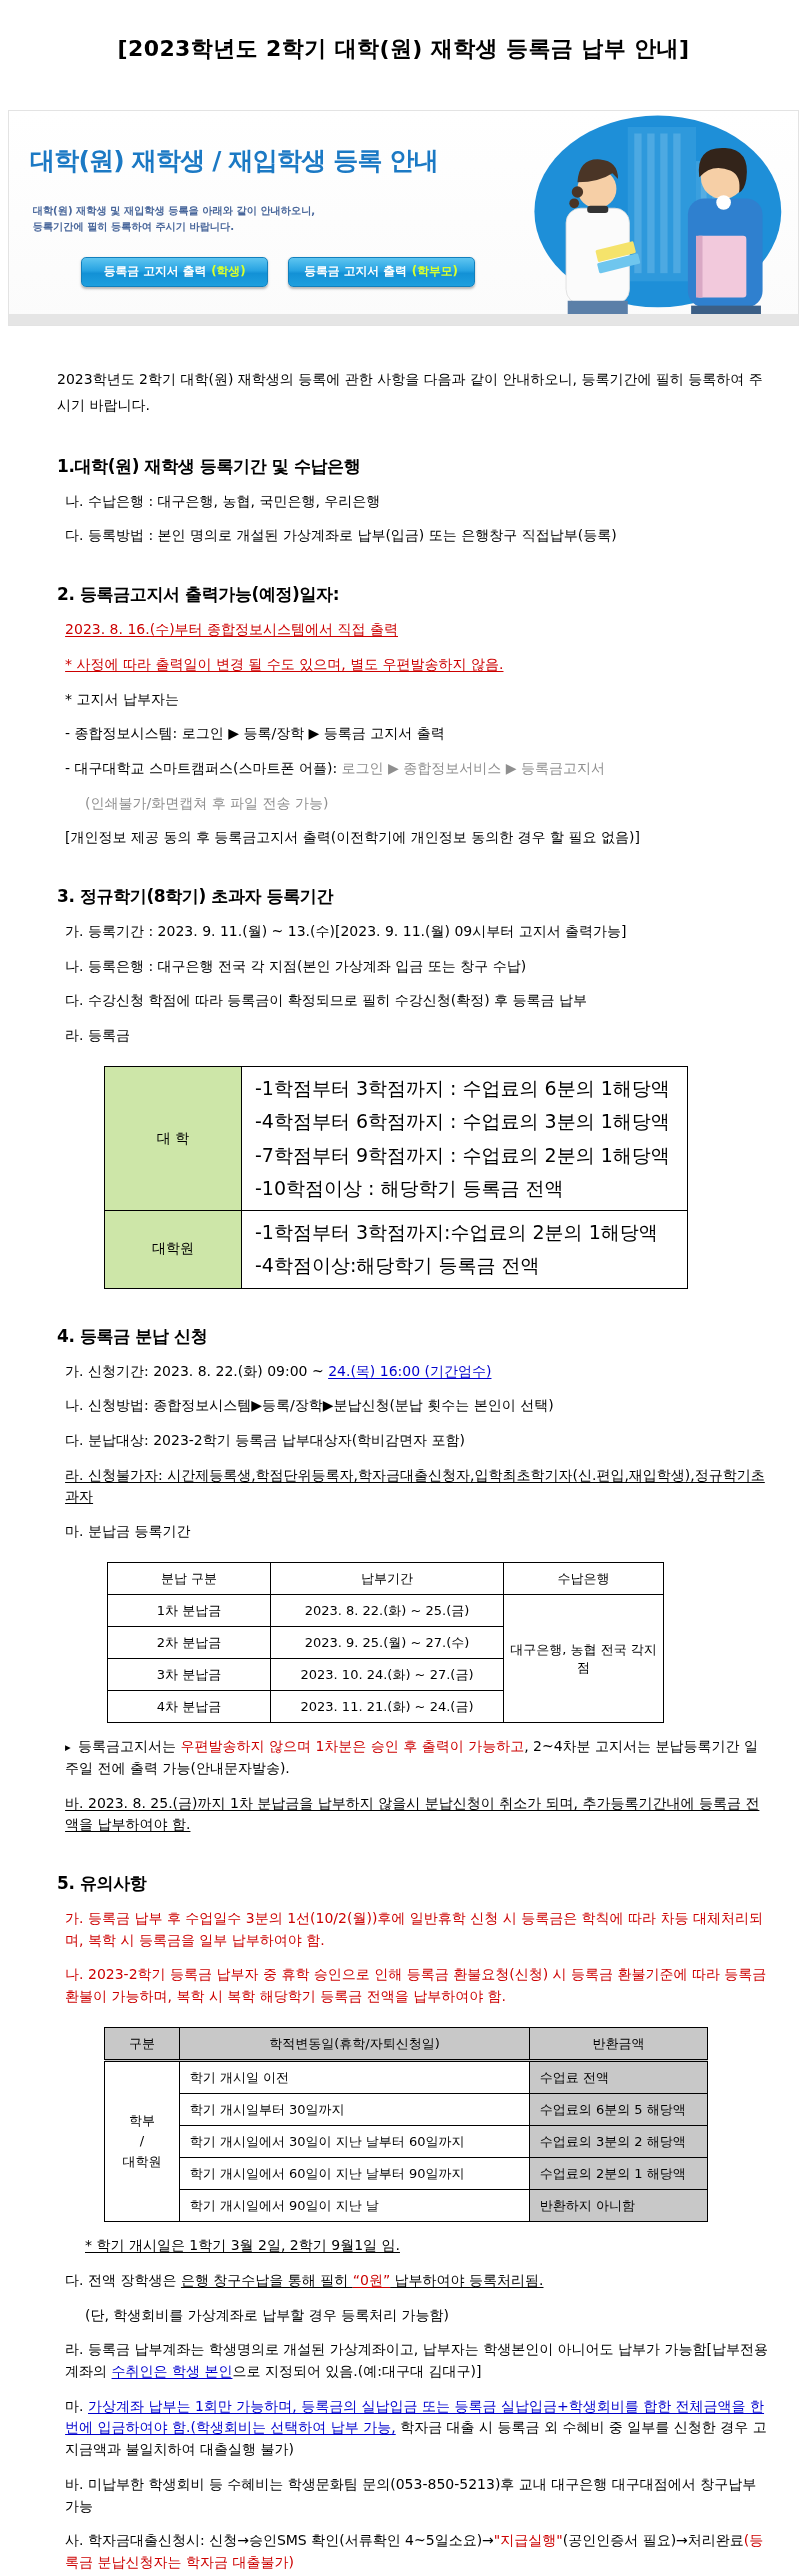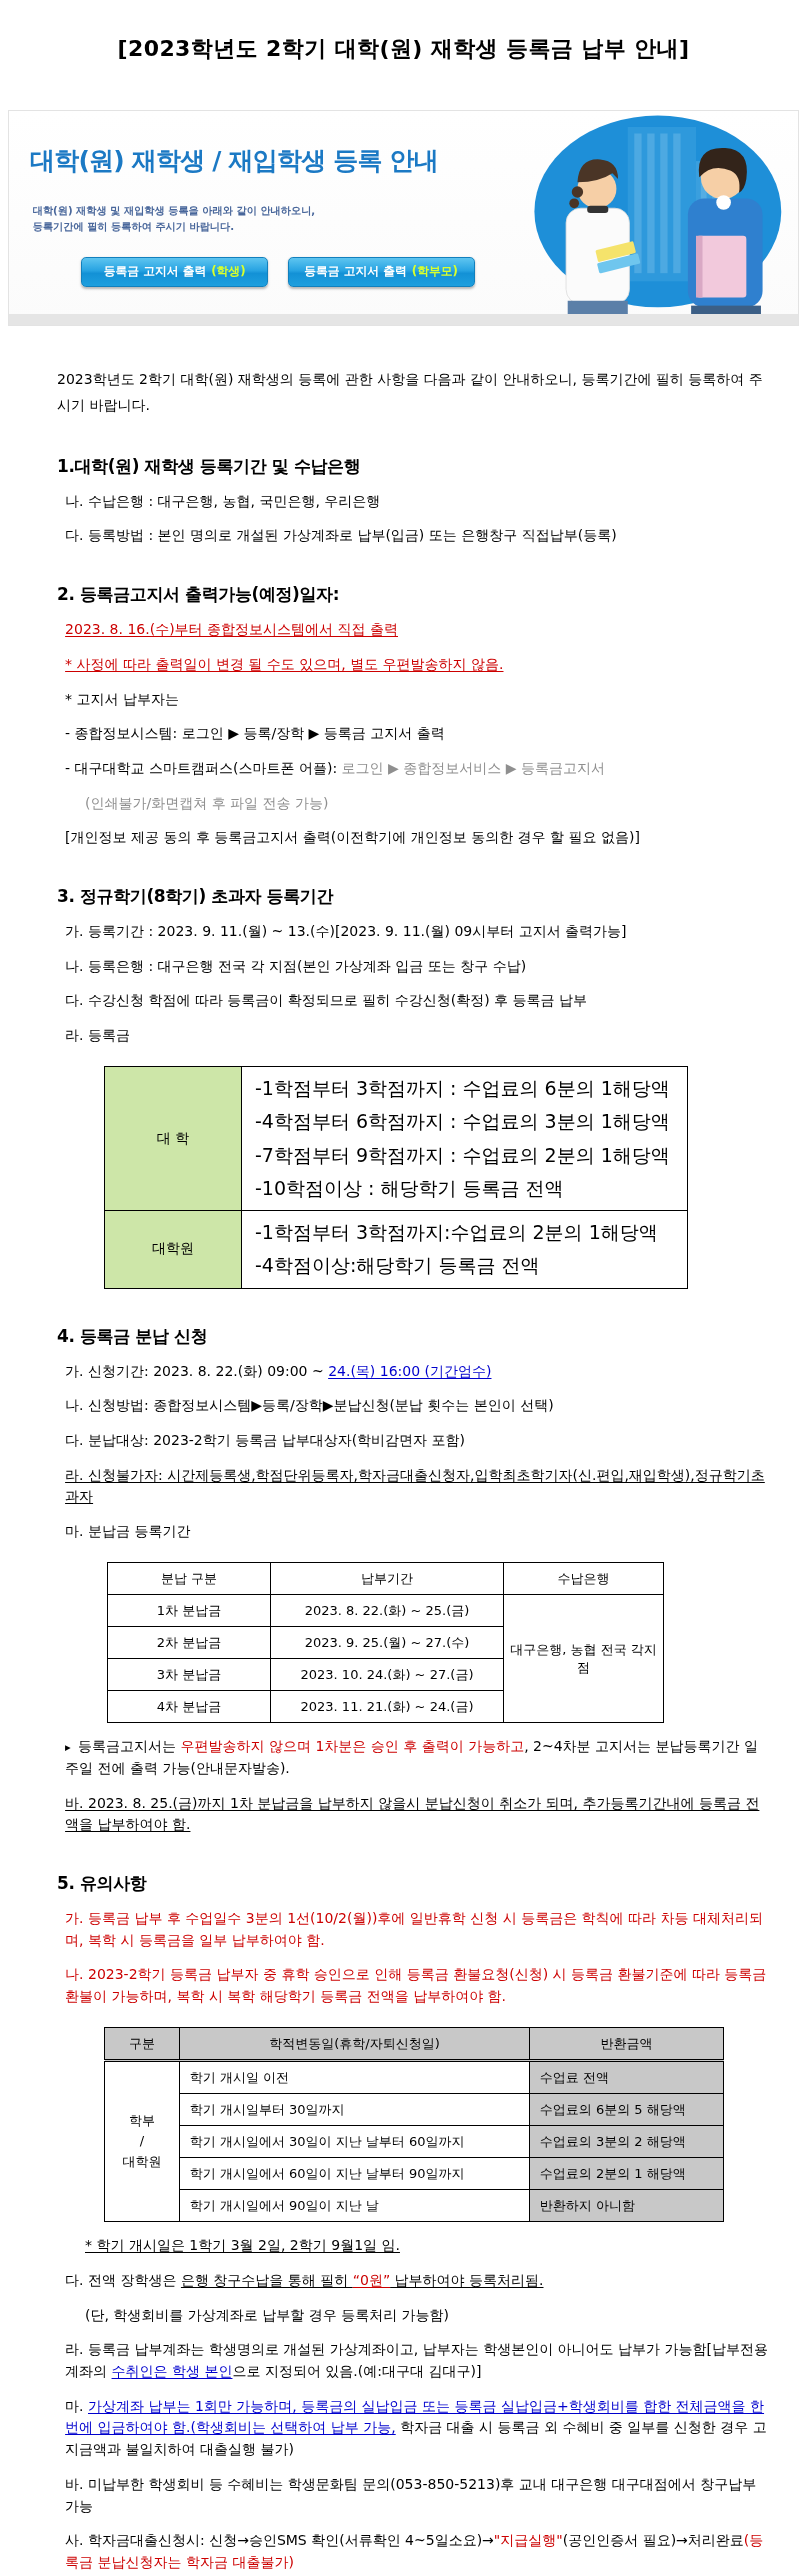--- a/index.html
+++ b/index.html
@@ -44,21 +44,21 @@
   .t2 { border-collapse:collapse; margin:19.5px 0 0 50px; border:1.6px solid #000; text-align:center; font-size:13px; }
   .t2 th, .t2 td { border:0.8px solid #000; font-weight:400; padding:6.5px 0; }
   .t2 .c1 { width:163px; } .t2 .c2 { width:233px; } .t2 .c3 { width:160px; }
 
   
   .t3 { border-collapse:collapse; margin:19.5px 0 0 47px; border:1.6px solid #000; font-size:13px; }
   .t3 th { border:0.8px solid #000; background:#c8c8c8; font-weight:400; padding:6.5px 0; border-bottom:3.3px double #000; }
   .t3 td { border:0.8px solid #000; padding:6.5px 9.8px; }
   .t3-group { width:75px; text-align:center; line-height:1.6; }
   .t3 .c2 { width:350px; }
-  .t3 .gray-cell { background:#c8c8c8; width:194px;margin-left:30px; }
+  .t3 .gray-cell { background:#c8c8c8; width:178px;margin-left:30px; }
 </style>
 </head>
 <body>
 
 <div class="page">
 
   <div class="doc-title">[2023학년도 2학기 대학(원) 재학생 등록금 납부 안내]</div>
 
   <div class="banner">
     <div class="banner-heading">대학(원) 재학생 / 재입학생 등록 안내</div>

